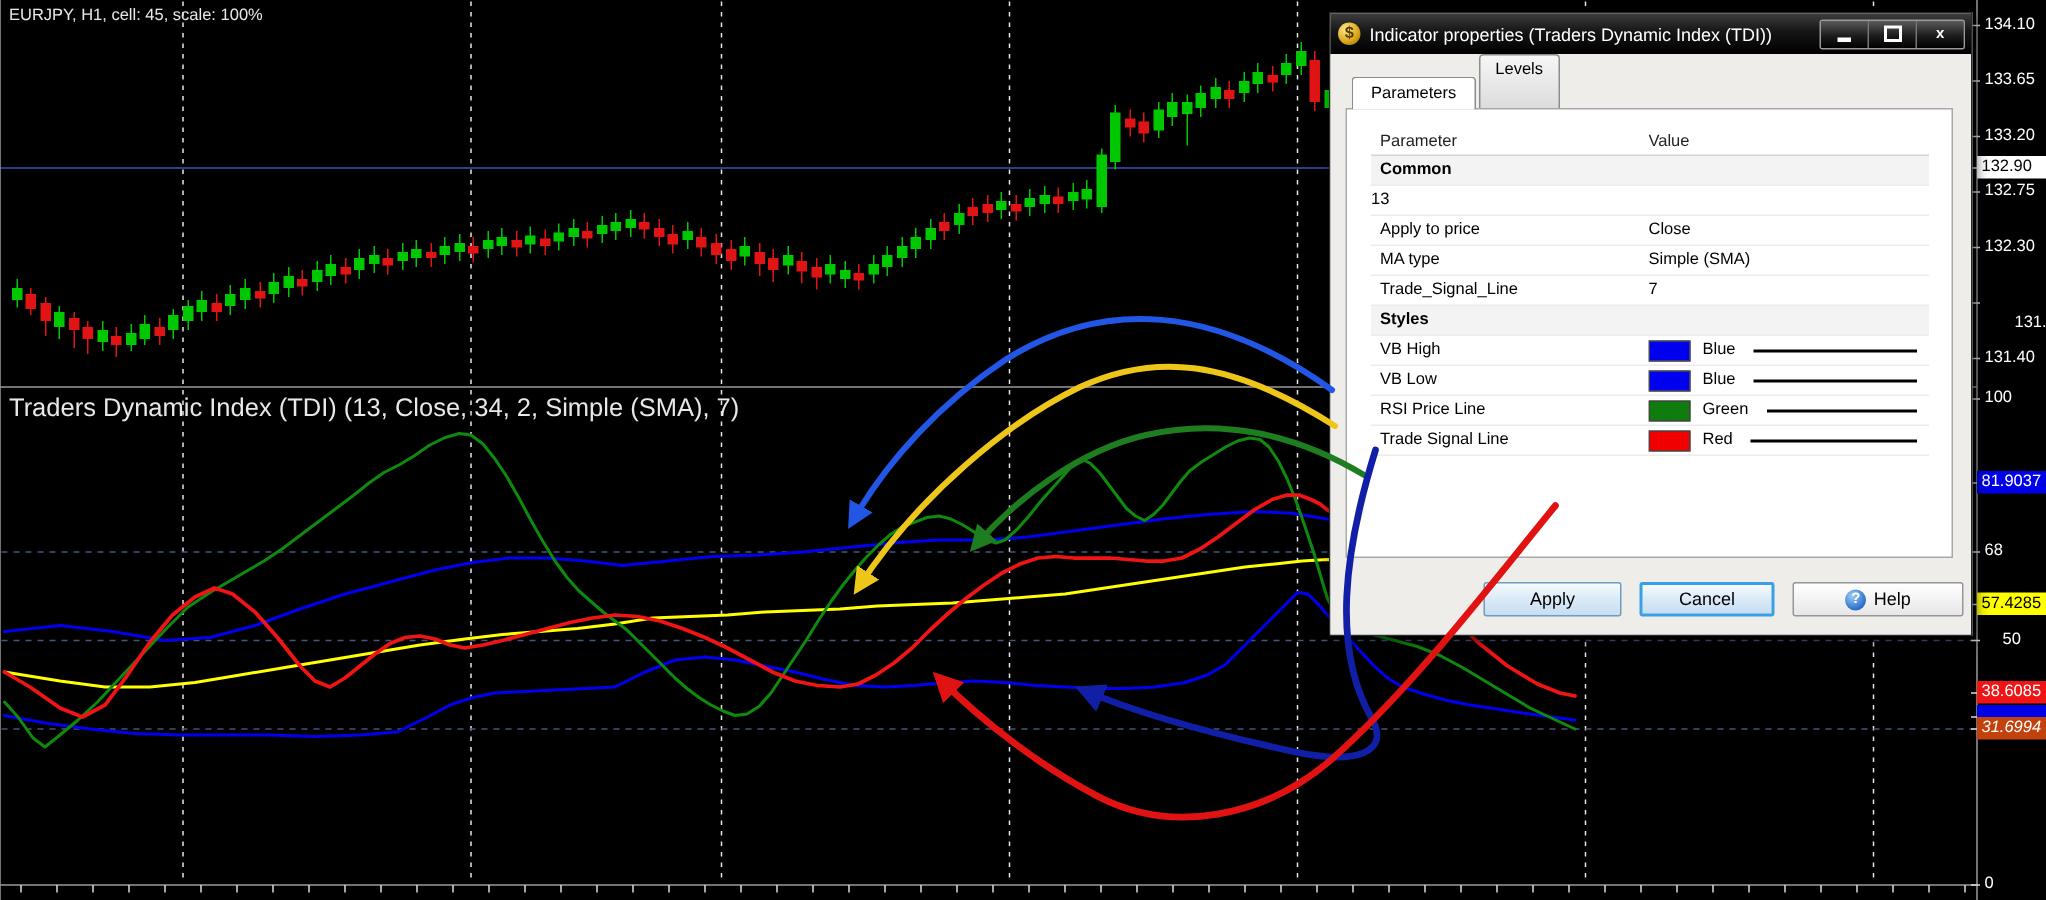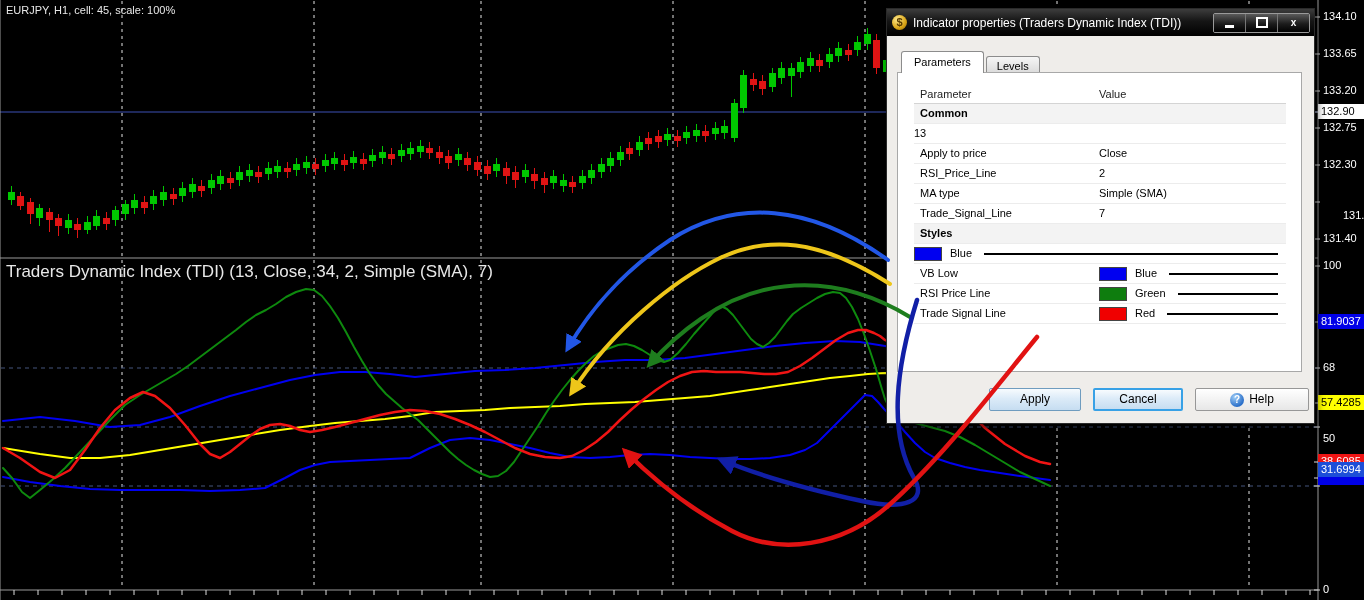--- a/index.html
+++ b/index.html
@@ -26,21 +26,21 @@
   .dlg-title{color:#fff;font-size:12px;flex:1;}
   .winbtns{display:flex;margin-right:4px;border:1px solid #9a9a9a;border-radius:2px;overflow:hidden;}
   .wbtn{width:31px;height:18px;background:linear-gradient(#5a5a5a,#1c1c1c 55%,#000);
         border-left:1px solid #777;display:flex;align-items:center;justify-content:center;
         color:#fff;font-size:10px;font-weight:bold;cursor:pointer;}
   .wbtn:first-child{border-left:none;}
   .glyph-min{width:9px;height:3px;background:#fff;margin-top:7px;}
   .glyph-max{width:8px;height:7px;border:2px solid #fff;}
   .dlg-body{position:absolute;left:0;top:27px;right:0;bottom:0;background:#efedea;}
   .tabs{position:absolute;left:14px;top:14px;height:22px;display:flex;align-items:flex-end;z-index:3;}
-  .tab{padding:3px 10px 0 10px;border:1px solid #8c8c8c;border-bottom:none;
+  .tab{padding:3px 10px 20px 10px;border:1px solid #8c8c8c;border-bottom:none;
        border-radius:3px 3px 0 0;background:linear-gradient(#f6f6f6,#dcdcdc);margin-right:2px;cursor:pointer;}
   .tab.active{background:#fff;padding:4px 12px 5px 12px;position:relative;top:1px;}
   .tab-page{position:absolute;left:10px;top:36px;width:405px;height:300px;background:#fff;
             border:1px solid #a8a8a8;box-sizing:border-box;}
   .ptable{position:absolute;left:16px;top:12px;width:372px;}
   .thead{display:flex;height:18px;line-height:18px;border-bottom:1px solid #d4d4d4;color:#222;}
   .trow{display:flex;height:19px;line-height:19px;border-bottom:1px solid #ececec;background:#fff;}
   .trow.section{background:#f3f3f3;font-weight:bold;}
   .cell-p{width:185px;padding-left:6px;box-sizing:border-box;overflow:hidden;white-space:nowrap;}
   .cell-v{flex:1;display:flex;align-items:center;overflow:hidden;white-space:nowrap;}
@@ -355,24 +355,24 @@
         <div class="axis-label" style="top: 83px;">133.20</div>
         <div class="axis-label boxed" style="top: 104px; background: rgb(255, 255, 255); color: rgb(0, 0, 0); width: 40px;">132.90</div>
         <div class="axis-label" style="top: 120px;">132.75</div>
         <div class="axis-label" style="top: 157px;">132.30</div>
         <div class="axis-label" style="top: 208px; margin-left: 20px;">131.85</div>
         <div class="axis-label" style="top: 231px;">131.40</div>
         <div class="axis-label" style="top: 258px;">100</div>
         <div class="axis-label boxed" style="top: 314px; background: rgb(0, 0, 232); color: rgb(255, 255, 255); width: 40px;">81.9037</div>
         <div class="axis-label" style="top: 360px;">68</div>
         <div class="axis-label boxed" style="top: 395px; background: rgb(255, 255, 0); color: rgb(0, 0, 0); width: 40px;">57.4285</div>
-        <div class="axis-label" style="top: 431px;">50</div>
+        <div class="axis-label" style="top: 419px; margin-left: 12px;">50</div>
         <div class="axis-label boxed" style="top: 454px; background: rgb(240, 20, 20); color: rgb(255, 255, 255); width: 40px;">38.6085</div>
         <div class="axis-label boxed" style="top: 470px; background: rgb(0, 0, 232); color: rgb(255, 255, 255); width: 40px;"></div>
-        <div class="axis-label boxed" style="top: 462px; background: #1d4ed8; color: rgb(255, 255, 255); width: 40px;">31.6994</div>
+        <div class="axis-label boxed" style="top: 478px; background: #c2410c; color: rgb(255, 255, 255); width: 40px; font-style: italic;">31.6994</div>
         <div class="axis-label" style="top: 582px;">0</div>
       </div>
     </div>
 
   <div class="dialog">
     <div class="titlebar">
       <span class="dlg-icon">$</span>
       <span class="dlg-title">Indicator properties (Traders Dynamic Index (TDI))</span>
       <span class="winbtns">
         <span class="wbtn">
@@ -400,35 +400,32 @@
                 <span class="cell-p">Common</span>
               </div>
               <div class="trow">
                 <span class="cell-v">13</span>
               </div>
               <div class="trow">
                 <span class="cell-p">Apply to price</span>
                 <span class="cell-v">Close</span>
               </div>
               <div class="trow">
-                <span class="cell-p">RSI_Price_Line</span>
-                <span class="cell-v">2</span>
-              </div>
-              <div class="trow">
                 <span class="cell-p">MA type</span>
                 <span class="cell-v">Simple (SMA)</span>
               </div>
               <div class="trow">
                 <span class="cell-p">Trade_Signal_Line</span>
                 <span class="cell-v">7</span>
               </div>
               <div class="trow section">
                 <span class="cell-p">Styles</span>
               </div>
               <div class="trow">
+                <span class="cell-p">VB High</span>
                 <span class="cell-v">
                   <i class="swatch" style="background: rgb(0, 0, 240);"></i>
                   <span>Blue</span>
                   <i class="linesample"></i>
                 </span>
               </div>
               <div class="trow">
                 <span class="cell-p">VB Low</span>
                 <span class="cell-v">
                   <i class="swatch" style="background: rgb(0, 0, 240);"></i>

